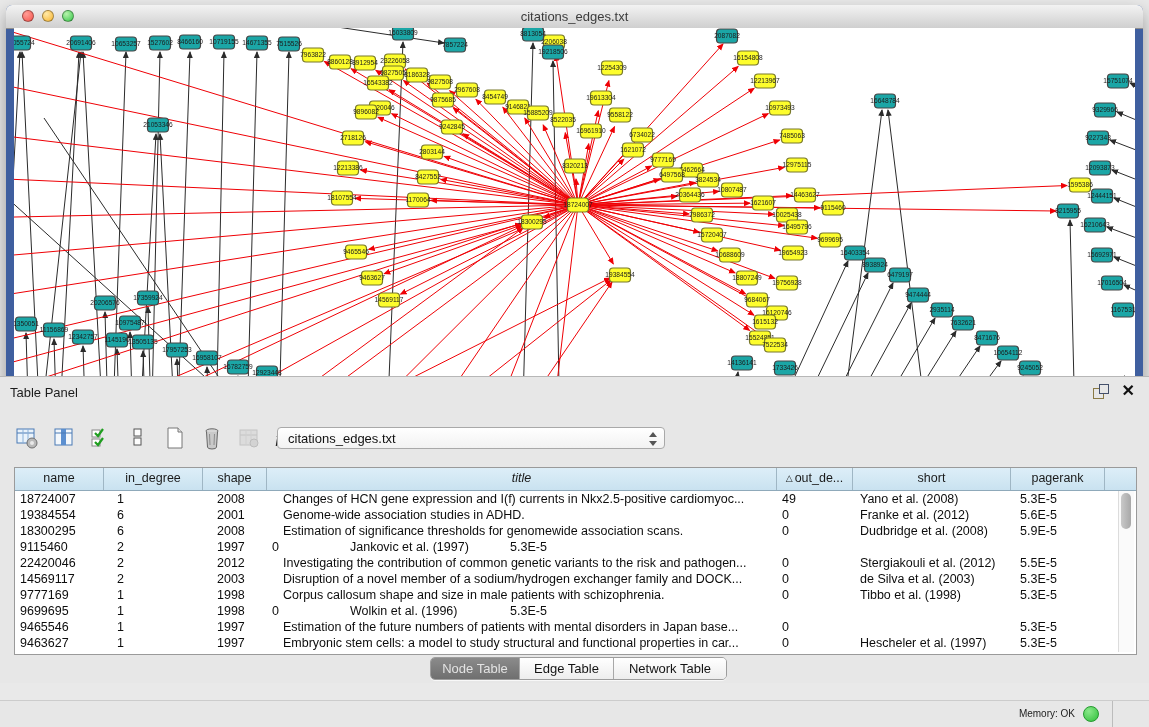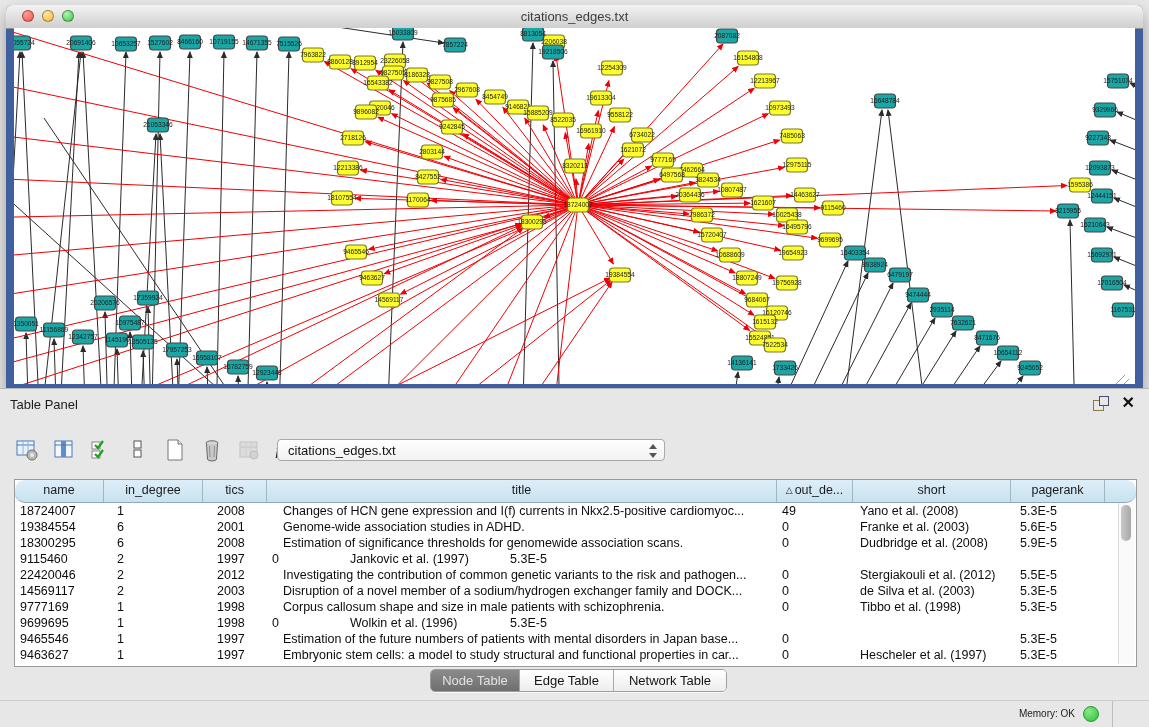--- a/index.html
+++ b/index.html
@@ -10,38 +10,38 @@
   .titlebar{position:absolute;left:0;top:0;width:100%;height:23px;border-radius:6px 6px 0 0;
     background:linear-gradient(#f3f3f3,#cfcfcf);border-bottom:1px solid #8e8e8e;}
   .tl{position:absolute;top:5px;width:12px;height:12px;border-radius:50%;box-sizing:border-box;border:1px solid rgba(0,0,0,.35);}
   .tl.red{left:16px;background:radial-gradient(circle at 35% 30%,#ff9d96,#f6544c);}
   .tl.yel{left:36px;background:radial-gradient(circle at 35% 30%,#ffe9a8,#f8b42e);}
   .tl.grn{left:56px;background:radial-gradient(circle at 35% 30%,#b8f3ad,#35c648);}
   .win-title{position:absolute;left:0;right:0;top:4px;text-align:center;font-size:13px;color:#3c3c3c;}
   .win-body{position:absolute;left:8px;top:23px;right:8px;bottom:8px;background:#ffffff;overflow:hidden;}
   .win-body svg{display:block;}
   
-  .table-panel{position:absolute;left:0;top:388px;width:1149px;height:306px;background:#e7e7e7;border-top:1px solid #b7b7b7;}
+  .table-panel{position:absolute;left:0;top:376px;width:1149px;height:306px;background:#e7e7e7;border-top:1px solid #b7b7b7;}
   .tp-title{position:absolute;left:10px;top:8px;font-size:13px;color:#1c1c1c;}
   .tp-float{position:absolute;right:40px;top:7px;width:16px;height:15px;cursor:pointer;}
   .tp-float .sq1{position:absolute;left:0;top:4px;width:9px;height:9px;border:1.5px solid #8a7a45;background:transparent;}
   .tp-float .sq2{position:absolute;left:6px;top:0;width:8px;height:8px;border:1.5px solid #44506b;background:#e7e7e7;}
   .tp-close{position:absolute;right:14px;top:4px;font-size:16px;font-weight:bold;color:#111;cursor:pointer;}
   
   .toolbar{position:absolute;left:14px;top:44px;height:34px;display:flex;align-items:center;gap:11px;}
   .tb-icon{width:26px;height:26px;display:flex;align-items:center;justify-content:center;}
   .fx{font-family:"Liberation Serif",serif;font-style:italic;font-size:15px;color:#222;}
   .dropdown{position:absolute;left:277px;top:50px;width:388px;height:22px;background:linear-gradient(#ffffff,#f2f2f2);
     border:1px solid #a9a9a9;border-radius:4px;font-size:13px;color:#111;line-height:22px;padding-left:10px;box-sizing:border-box;}
   .dd-stepper{position:absolute;right:6px;top:3px;width:11px;height:16px;}
   .dd-stepper .up{position:absolute;left:2px;top:1px;width:0;height:0;border-left:4px solid transparent;border-right:4px solid transparent;border-bottom:5px solid #555;}
   .dd-stepper .dn{position:absolute;left:2px;bottom:1px;width:0;height:0;border-left:4px solid transparent;border-right:4px solid transparent;border-top:5px solid #555;}
   
   .tablebox{position:absolute;left:14px;top:90px;width:1121px;height:186px;background:#ffffff;border:1px solid #9a9a9a;}
-  .thead{display:flex;height:22px;background:linear-gradient(#ddeef8,#c9e2f0);border-bottom:1px solid #8fa9ba;border-radius:10px;}
+  .thead{display:flex;height:22px;background:linear-gradient(#ddeef8,#c9e2f0);border-bottom:1px solid #8fa9ba;}
   .th{box-sizing:border-box;border-right:1px solid #9fb6c4;font-size:12.5px;color:#1a1a1a;text-align:center;line-height:21px;overflow:hidden;white-space:nowrap;cursor:pointer;}
   .sort-tri{font-size:9px;position:relative;top:-1px;margin-right:2px;}
   .tbody{position:absolute;left:0;top:23px;right:0;bottom:0;overflow:hidden;}
   .tr{display:flex;height:16px;line-height:16px;font-size:12.5px;color:#0d0d0d;white-space:nowrap;cursor:default;}
   .td{box-sizing:border-box;overflow:hidden;white-space:nowrap;}
   .td0{padding-left:5px;} .td1{padding-left:13px;} .td2{padding-left:14px;} .td3{padding-left:16px;}
   .td4{padding-left:5px;} .td5{padding-left:7px;} .td6{padding-left:9px;}
   .vscroll{position:absolute;right:2px;top:23px;width:15px;bottom:2px;background:#fafafa;border-left:1px solid #dcdcdc;}
   .vthumb{position:absolute;left:2px;top:2px;width:10px;height:36px;border-radius:6px;background:linear-gradient(90deg,#c9c9c9,#a8a8a8);}
   
@@ -754,43 +754,43 @@
     <span class="dd-stepper">
         <span class="up"></span>
         <span class="dn"></span>
       </span>
   </div>
 
   <div class="tablebox">
     <div class="thead">
         <div class="th" style="width: 89px;">name</div>
         <div class="th" style="width: 99px;">in_degree</div>
-        <div class="th" style="width: 64px;">tics</div>
-        <div class="th" style="width: 510px;">title</div>
+        <div class="th" style="width: 64px;">shape</div>
+        <div class="th" style="width: 510px; font-style: italic;">title</div>
         <div class="th" style="width: 76px;"><span class="sort-tri">△</span>out_de...</div>
         <div class="th" style="width: 158px;">short</div>
         <div class="th" style="width: 94px;">pagerank</div>
       </div>
     <div class="tbody">
         <div class="tr">
           <div class="td td0" style="width: 89px;">18724007</div>
           <div class="td td1" style="width: 99px;">1</div>
           <div class="td td2" style="width: 64px;">2008</div>
           <div class="td td3" style="width: 510px;">Changes of HCN gene expression and I(f) currents in Nkx2.5-positive cardiomyoc...</div>
           <div class="td td4" style="width: 76px;">49</div>
           <div class="td td5" style="width: 158px;">Yano et al. (2008)</div>
           <div class="td td6" style="width: 94px;">5.3E-5</div>
         </div>
         <div class="tr">
           <div class="td td0" style="width: 89px;">19384554</div>
           <div class="td td1" style="width: 99px;">6</div>
           <div class="td td2" style="width: 64px;">2001</div>
           <div class="td td3" style="width: 510px;">Genome-wide association studies in ADHD.</div>
           <div class="td td4" style="width: 76px;">0</div>
-          <div class="td td5" style="width: 158px;">Franke et al. (2003)</div>
+          <div class="td td5" style="width: 158px;">Franke et al. (2012)</div>
           <div class="td td6" style="width: 94px;">5.6E-5</div>
         </div>
         <div class="tr">
           <div class="td td0" style="width: 89px;">18300295</div>
           <div class="td td1" style="width: 99px;">6</div>
           <div class="td td2" style="width: 64px;">2008</div>
           <div class="td td3" style="width: 510px;">Estimation of significance thresholds for genomewide association scans.</div>
           <div class="td td4" style="width: 76px;">0</div>
           <div class="td td5" style="width: 158px;">Dudbridge et al. (2008)</div>
           <div class="td td6" style="width: 94px;">5.9E-5</div>

